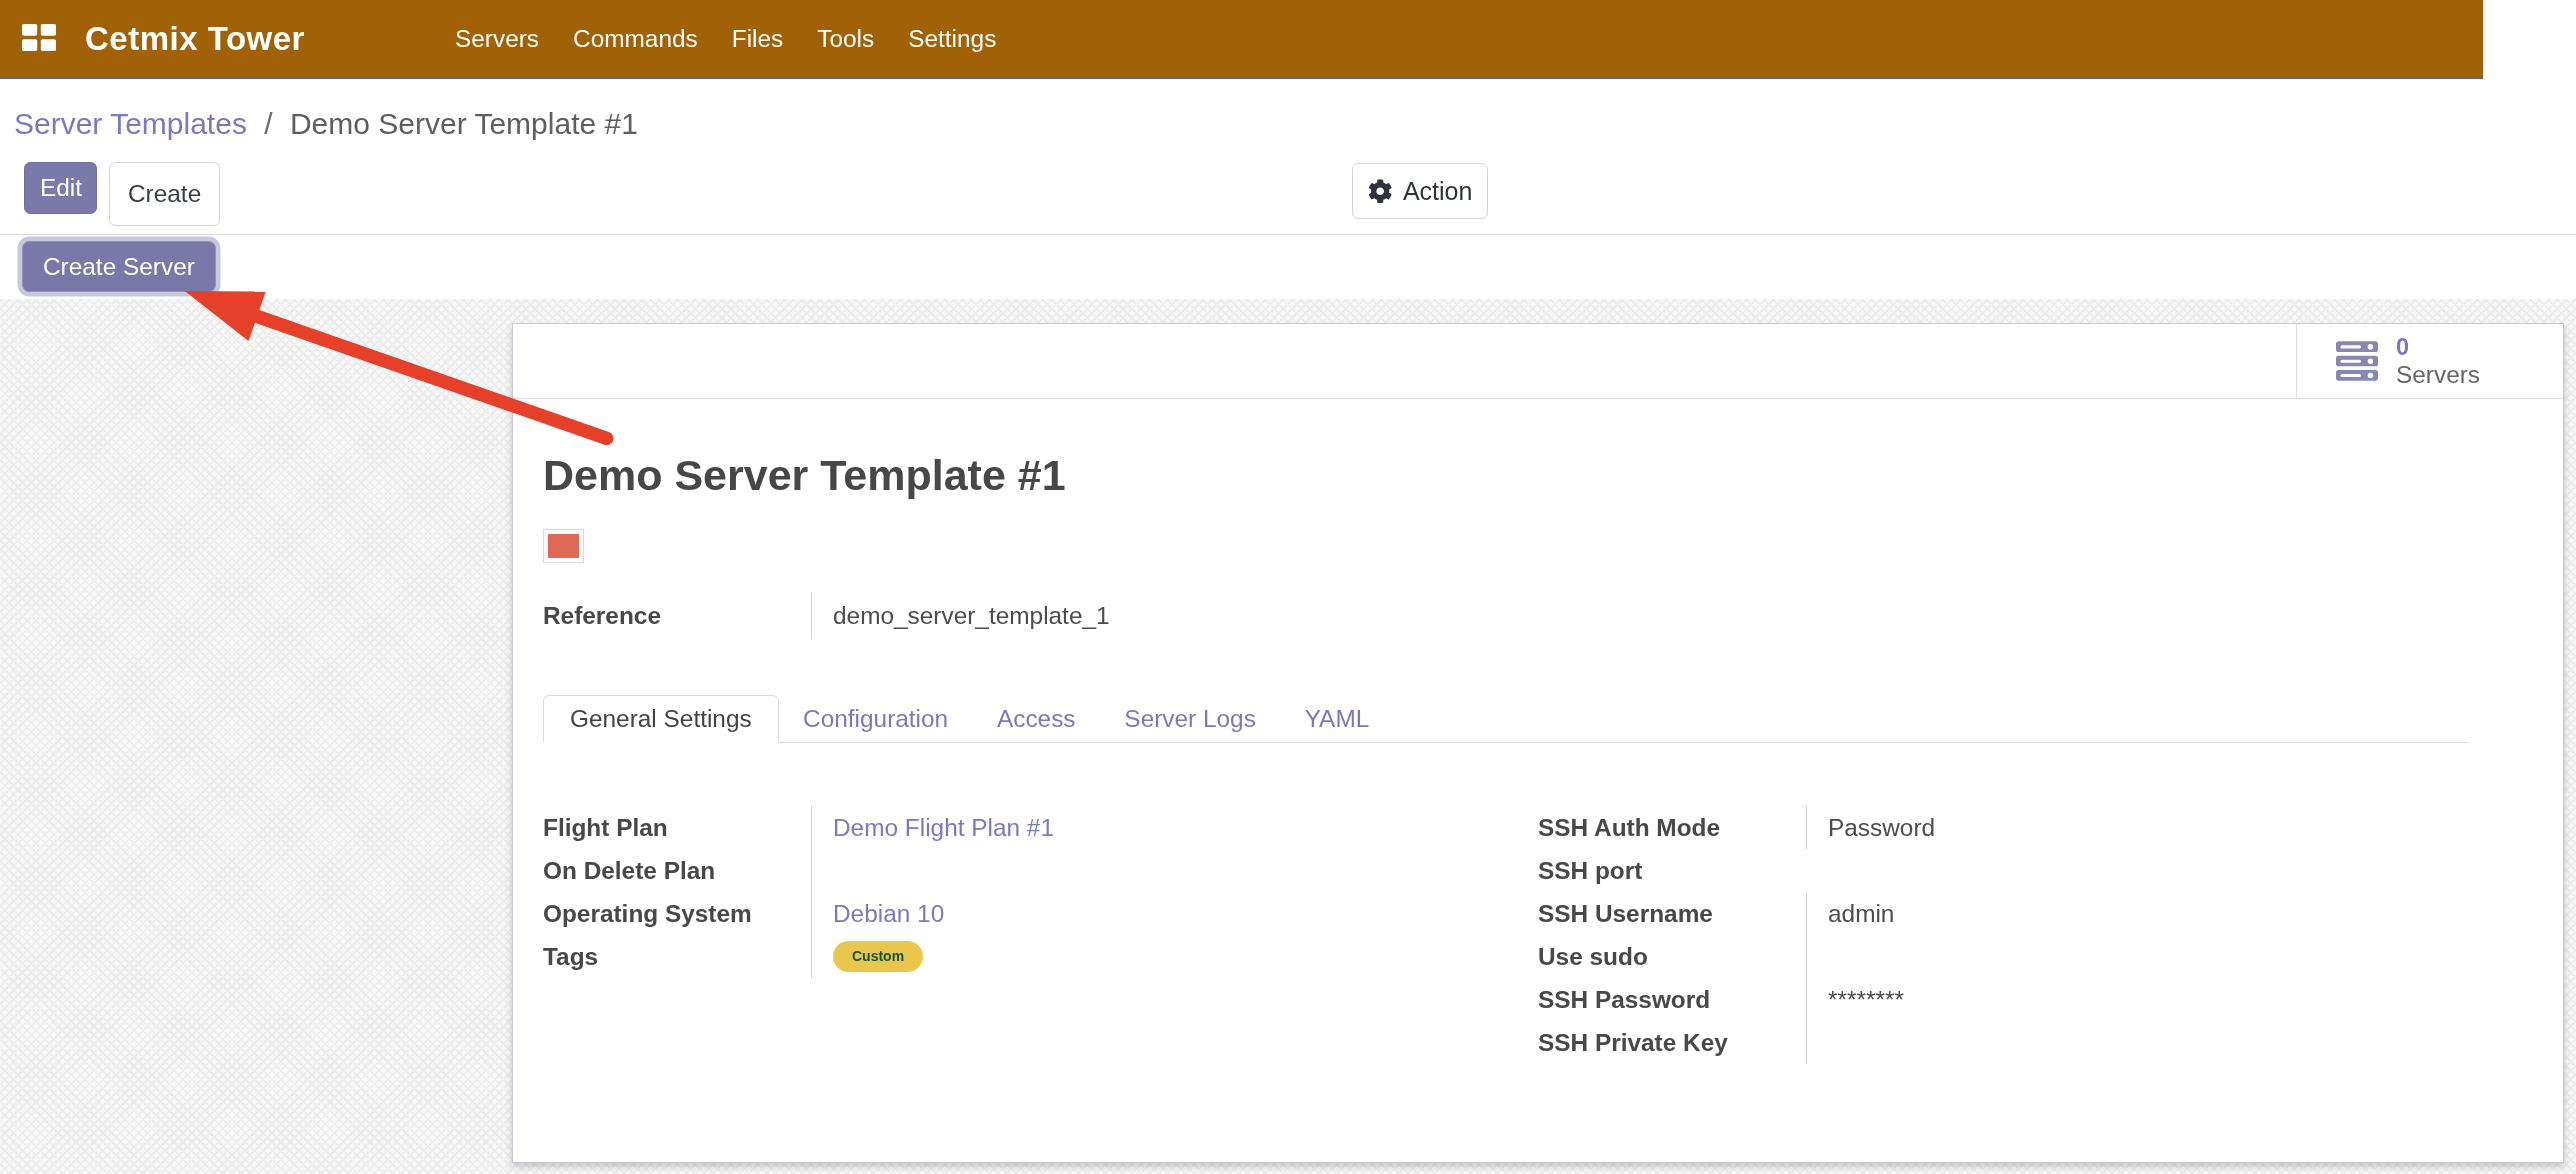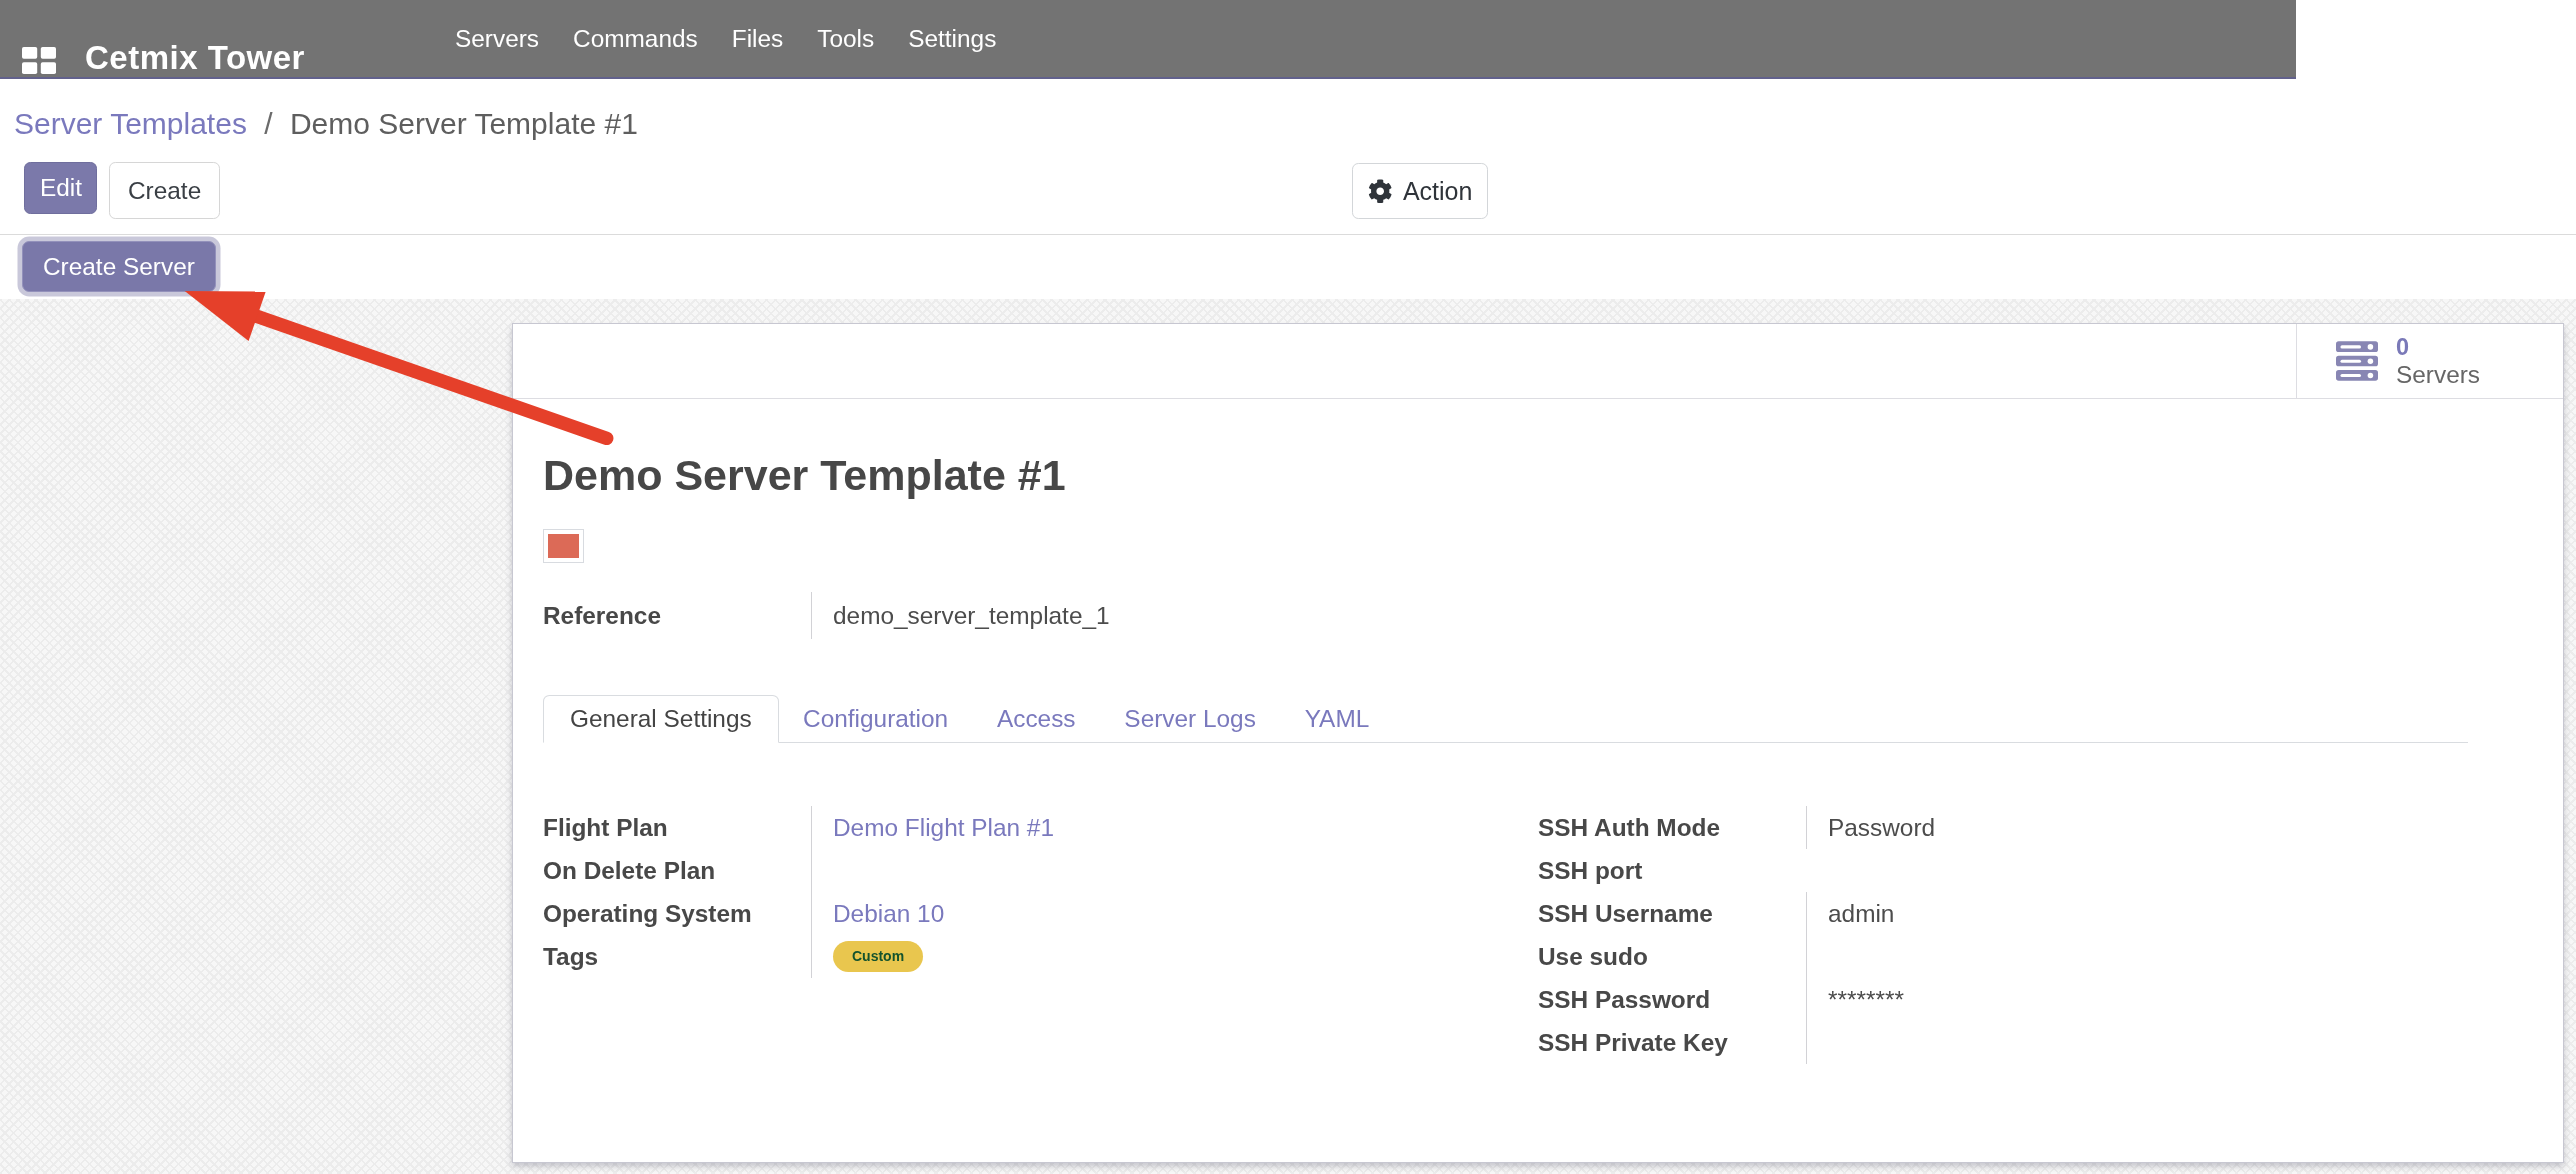--- a/index.html
+++ b/index.html
@@ -7,40 +7,40 @@
   body {
     position: relative;
     font-family: "Liberation Sans", "DejaVu Sans", sans-serif;
     background: #ffffff;
     overflow: hidden;
     color: #4c4c4c;
   }
 
   
   .navbar {
-    position: absolute; top: 0; left: 0; width: 2296px; height: 79px;
-    background: #737373; border-bottom: 2.7px solid #62618c;
-    display: flex; align-items: flex-end;
+    position: absolute; top: 0; left: 0; width: 2483px; height: 79px;
+    background: #a16207; border-bottom: 2.7px solid #62618c;
+    display: flex; align-items: center;
   }
   .apps-btn { margin-left: 22px; display: flex; align-items: center; cursor: pointer; }
   .brand { margin-left: 29px; color: #fff; font-size: 33px; font-weight: bold; letter-spacing: 0.5px; }
   .nav-items { position: absolute; left: 438px; top: 0; height: 77px; display: flex; align-items: center; }
   .nav-item { color: #fff; font-size: 24.4px; padding: 0 17px; cursor: pointer; white-space: nowrap; }
 
   
   .breadcrumb { position: absolute; top: 107px; left: 14px; font-size: 30px; white-space: nowrap; }
   .breadcrumb .bc-link { color: #7a79bd; cursor: pointer; }
   .breadcrumb .bc-sep { color: #6b6b6b; padding: 0 9px; }
   .breadcrumb .bc-current { color: #5e5e5e; }
 
   .btn { display: inline-flex; align-items: center; justify-content: center;
          font-size: 24.4px; border-radius: 6.3px; cursor: pointer; white-space: nowrap; }
   .btn-edit { position: absolute; top: 162px; left: 24.4px; height: 52px; padding: 0 14.5px;
               background: #7b79aa; color: #fff; border: 0.9px solid #6f6e9d; }
-  .btn-create { position: absolute; top: 162px; left: 109px; height: 57px; padding: 0 18px;
+  .btn-create { position: absolute; top: 162px; left: 109px; height: 64px; padding: 0 18px;
                 background: #fff; color: #3a3f45; border: 0.9px solid #d6d6d6; }
   .btn-action { position: absolute; top: 163px; left: 1352px; height: 56px; padding: 0 14.5px;
                 background: #fff; color: #2f343a; border: 0.9px solid #d3d6d9; gap: 11px; font-size: 25px; }
 
   
   .statusbar {
     position: absolute; top: 234px; left: 0; width: 2576px; height: 81px;
     background: #fff; border-top: 0.9px solid #dbdbdb; border-bottom: 0.9px solid #cecece;
   }
   .btn-create-server {

